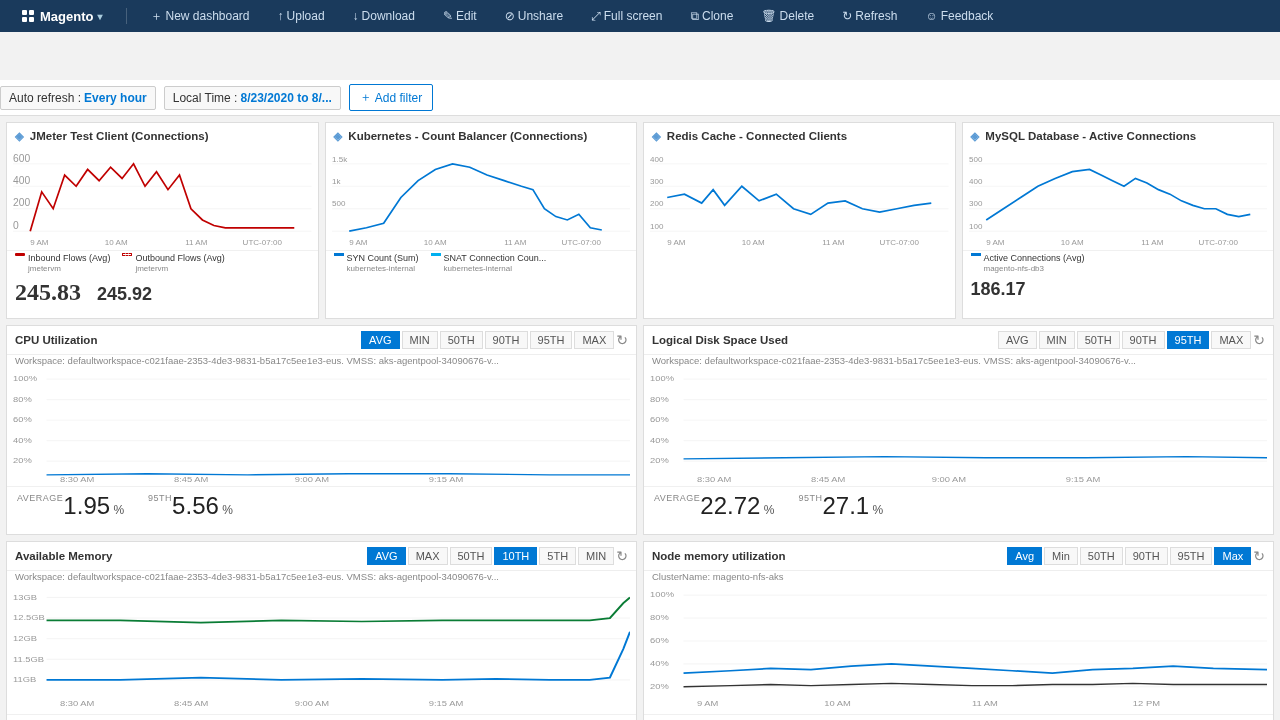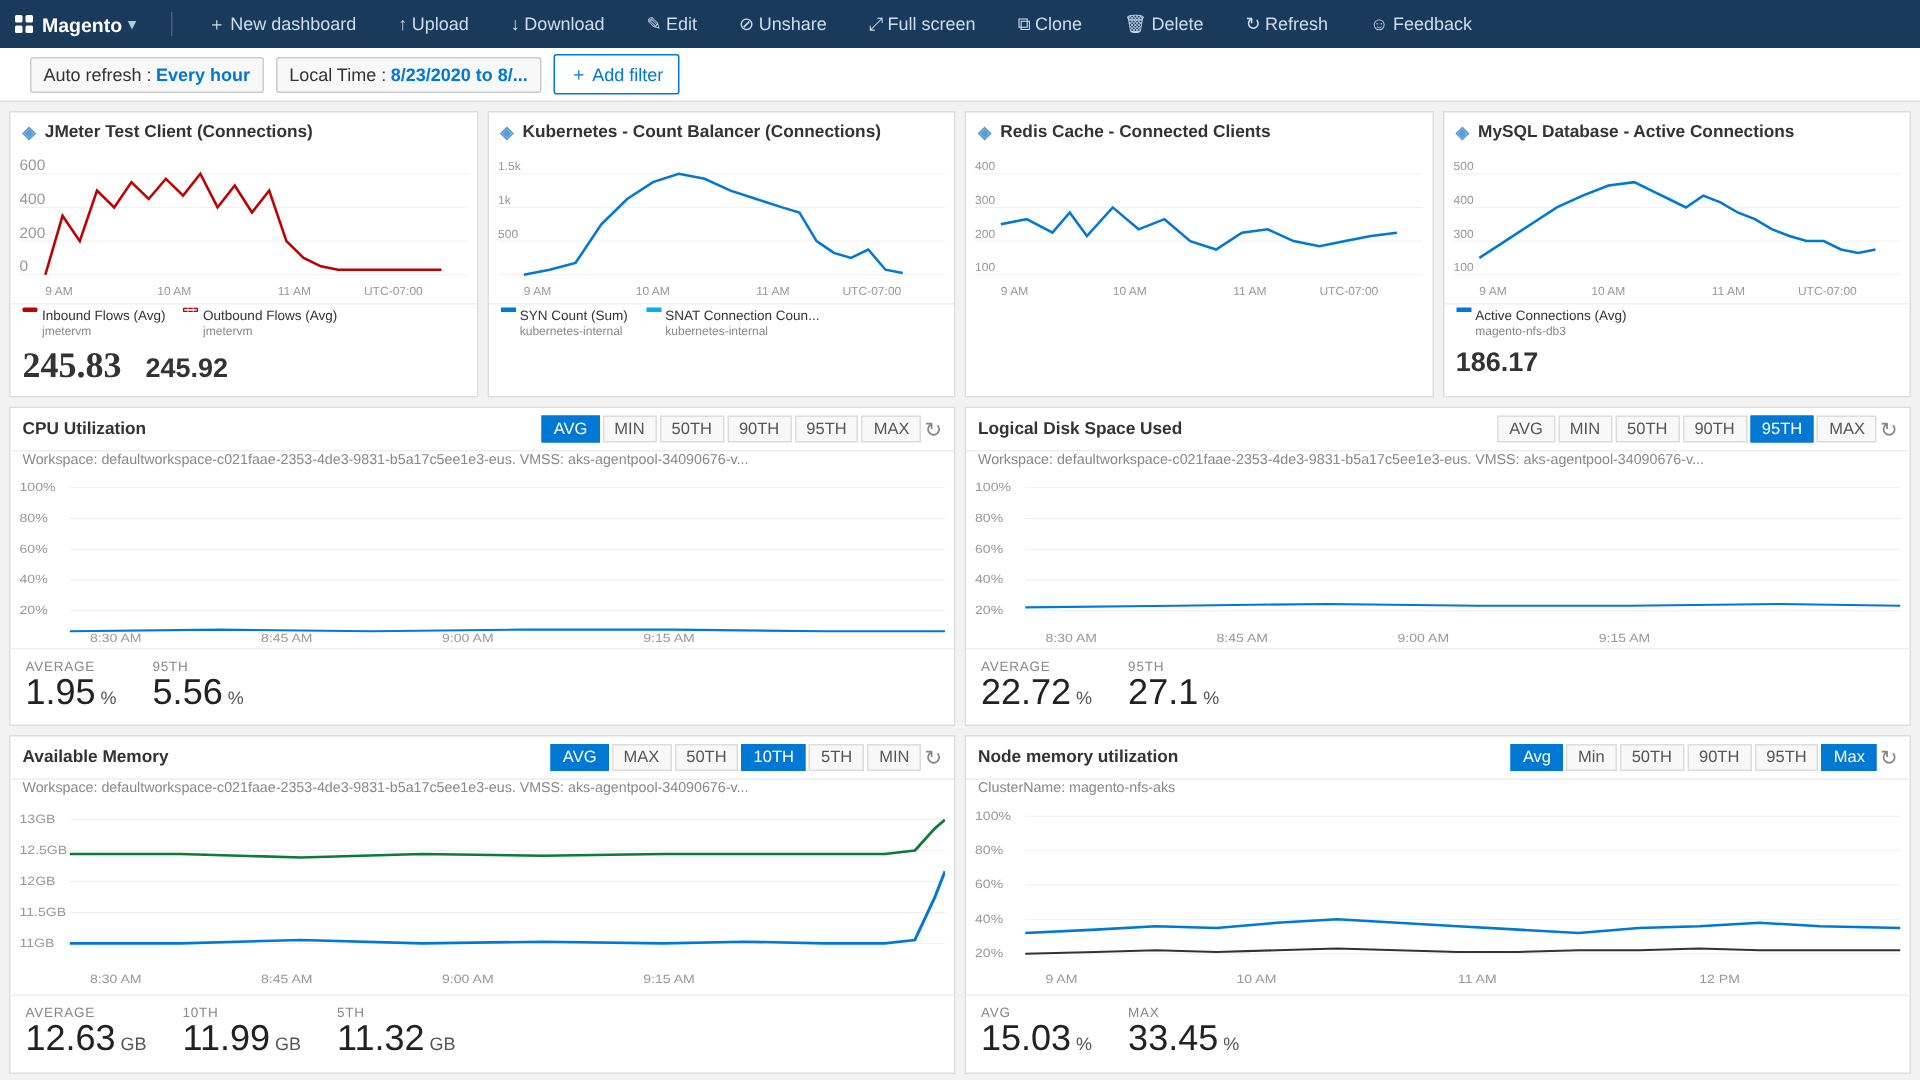--- a/index.html
+++ b/index.html
@@ -4,41 +4,42 @@
   <style>
     * { margin: 0; padding: 0; box-sizing: border-box; }
     body { font-family: 'Segoe UI', Arial, sans-serif; background: #f2f2f2; font-size: 12px; color: #333; width: 1280px; height: 720px; overflow: hidden; }
 
     
     #toolbar {
       background: #1a3a5c;
       display: flex;
       align-items: center;
       height: 32px;
-      padding: 0 8px;
+      padding: 0 20px;
       gap: 14px;
     }
     .tb-brand {
       display: flex; align-items: center; gap: 4px; color: #fff; font-size: 13px; font-weight: 600; margin-right: 8px;
     }
     .tb-brand svg { width: 16px; height: 16px; }
     .tb-item {
       color: #cde; font-size: 12px; padding: 3px 7px; cursor: pointer; display: flex; align-items: center; gap: 3px; border-radius: 2px;
     }
     .tb-sep { width: 1px; height: 16px; background: rgba(255,255,255,0.2); margin: 0 2px; }
 
     
     #subtoolbar {
       background: #fff;
       border-bottom: 1px solid #ddd;
       display: flex;
       align-items: center;
       height: 36px;
-      padding: 0 20px;
+      padding: 0 0;
       gap: 8px;
+      margin-top: 48px;
     }
     .sub-item {
       font-size: 12px; color: #333; padding: 4px 8px; border: 1px solid #ccc; border-radius: 2px; background: #f8f8f8; cursor: pointer; display: flex; align-items: center; gap: 3px;
     }
     .sub-item strong { color: #0078d4; }
     .add-filter-btn {
       background: #fff; border: 1px solid #0078d4; color: #0078d4; font-size: 12px; padding: 4px 10px; border-radius: 2px; cursor: pointer; display: flex; align-items: center; gap: 3px;
     }
 
     
@@ -109,21 +110,21 @@
     }
     .pct-chart-area svg { width: 100%; height: 100%; }
 
     .axis-label { font-size: 9px; fill: #999; }
 
     
     .stats-row-lg {
       display: flex; gap: 24px; padding: 6px 10px 8px 10px; align-items: baseline;
       border-top: 1px solid #f0f0f0;
     }
-    .stat-group { display: flex; flex-direction: column; }
+    .stat-group { display: flex; }
     .stat-lbl { font-size: 9px; color: #888; text-transform: uppercase; letter-spacing: 0.5px; }
     .stat-num { font-size: 24px; font-weight: 300; color: #222; line-height: 1.1; }
     .stat-unit { font-size: 12px; color: #555; }
 
     .refresh-btn { font-size: 14px; color: #888; cursor: pointer; }
   </style>
 </head>
 <body>
 
 <div id="toolbar">

